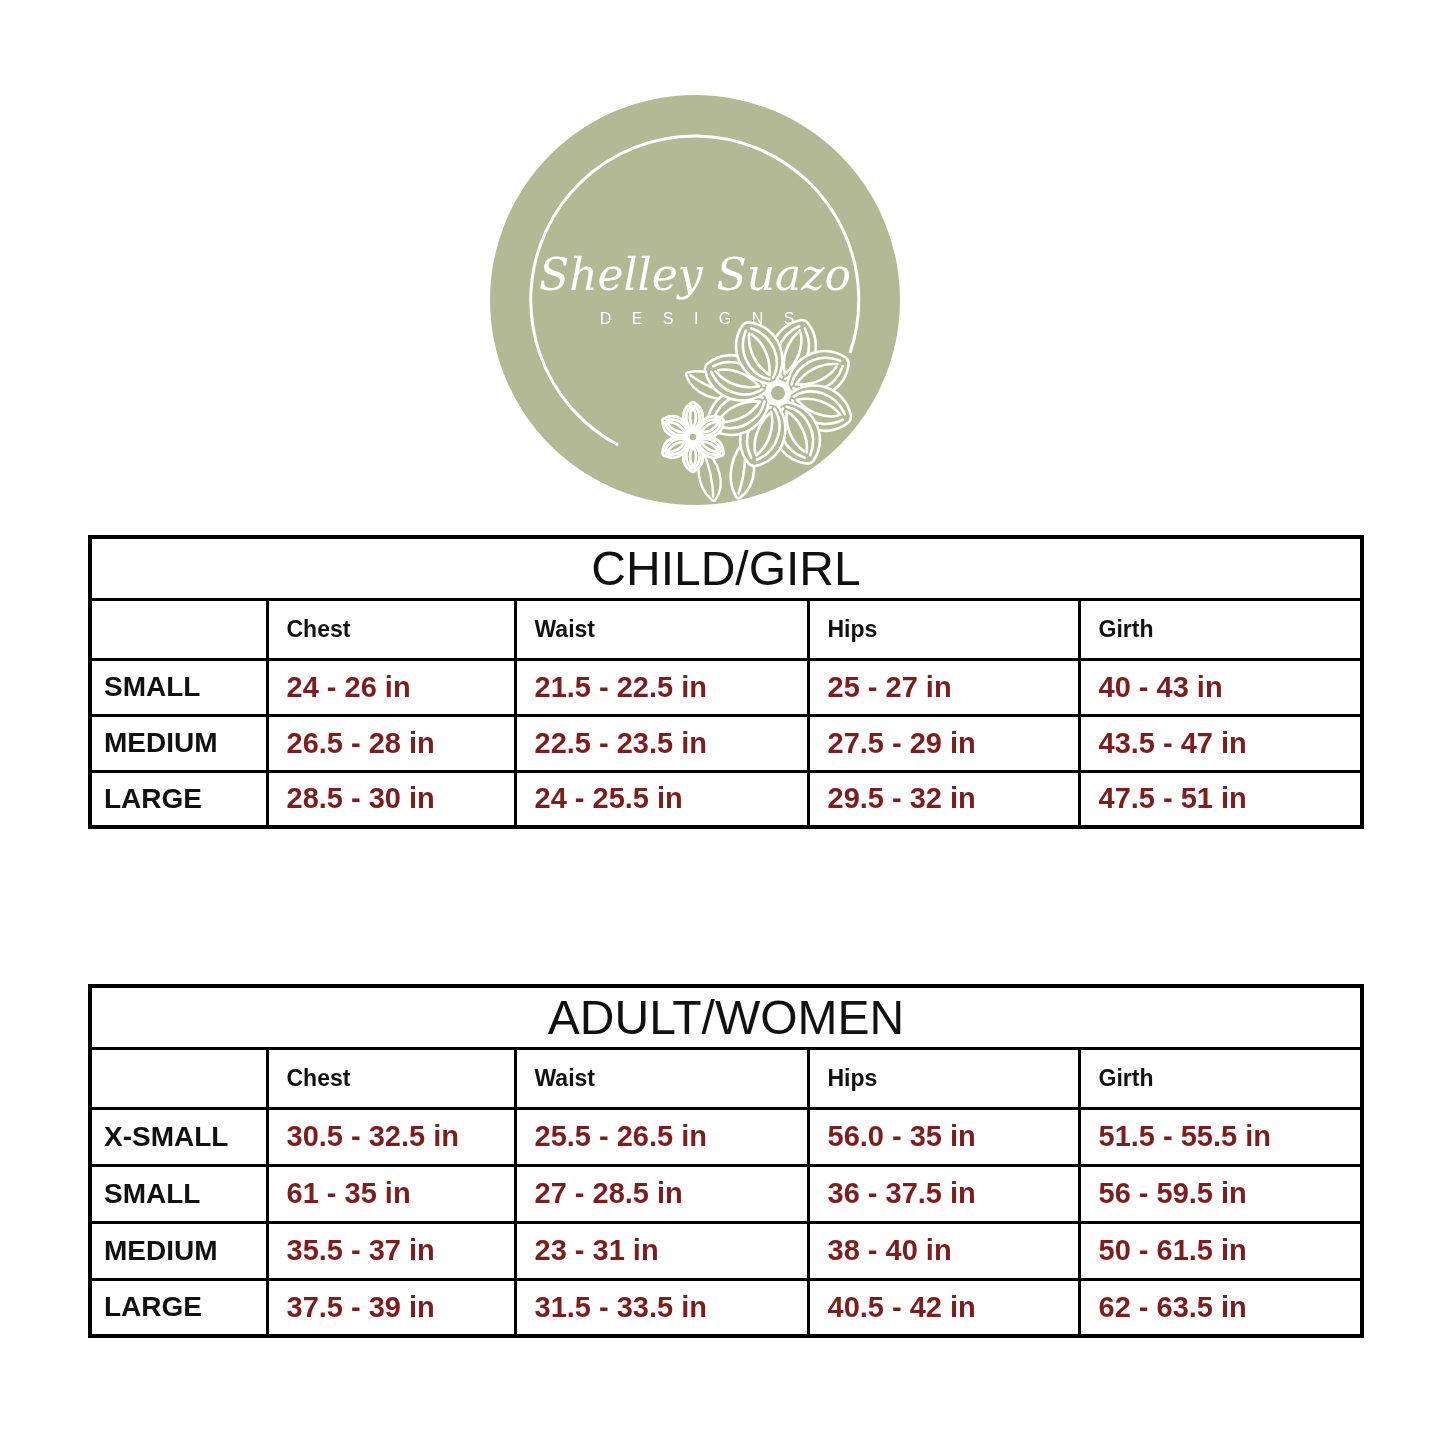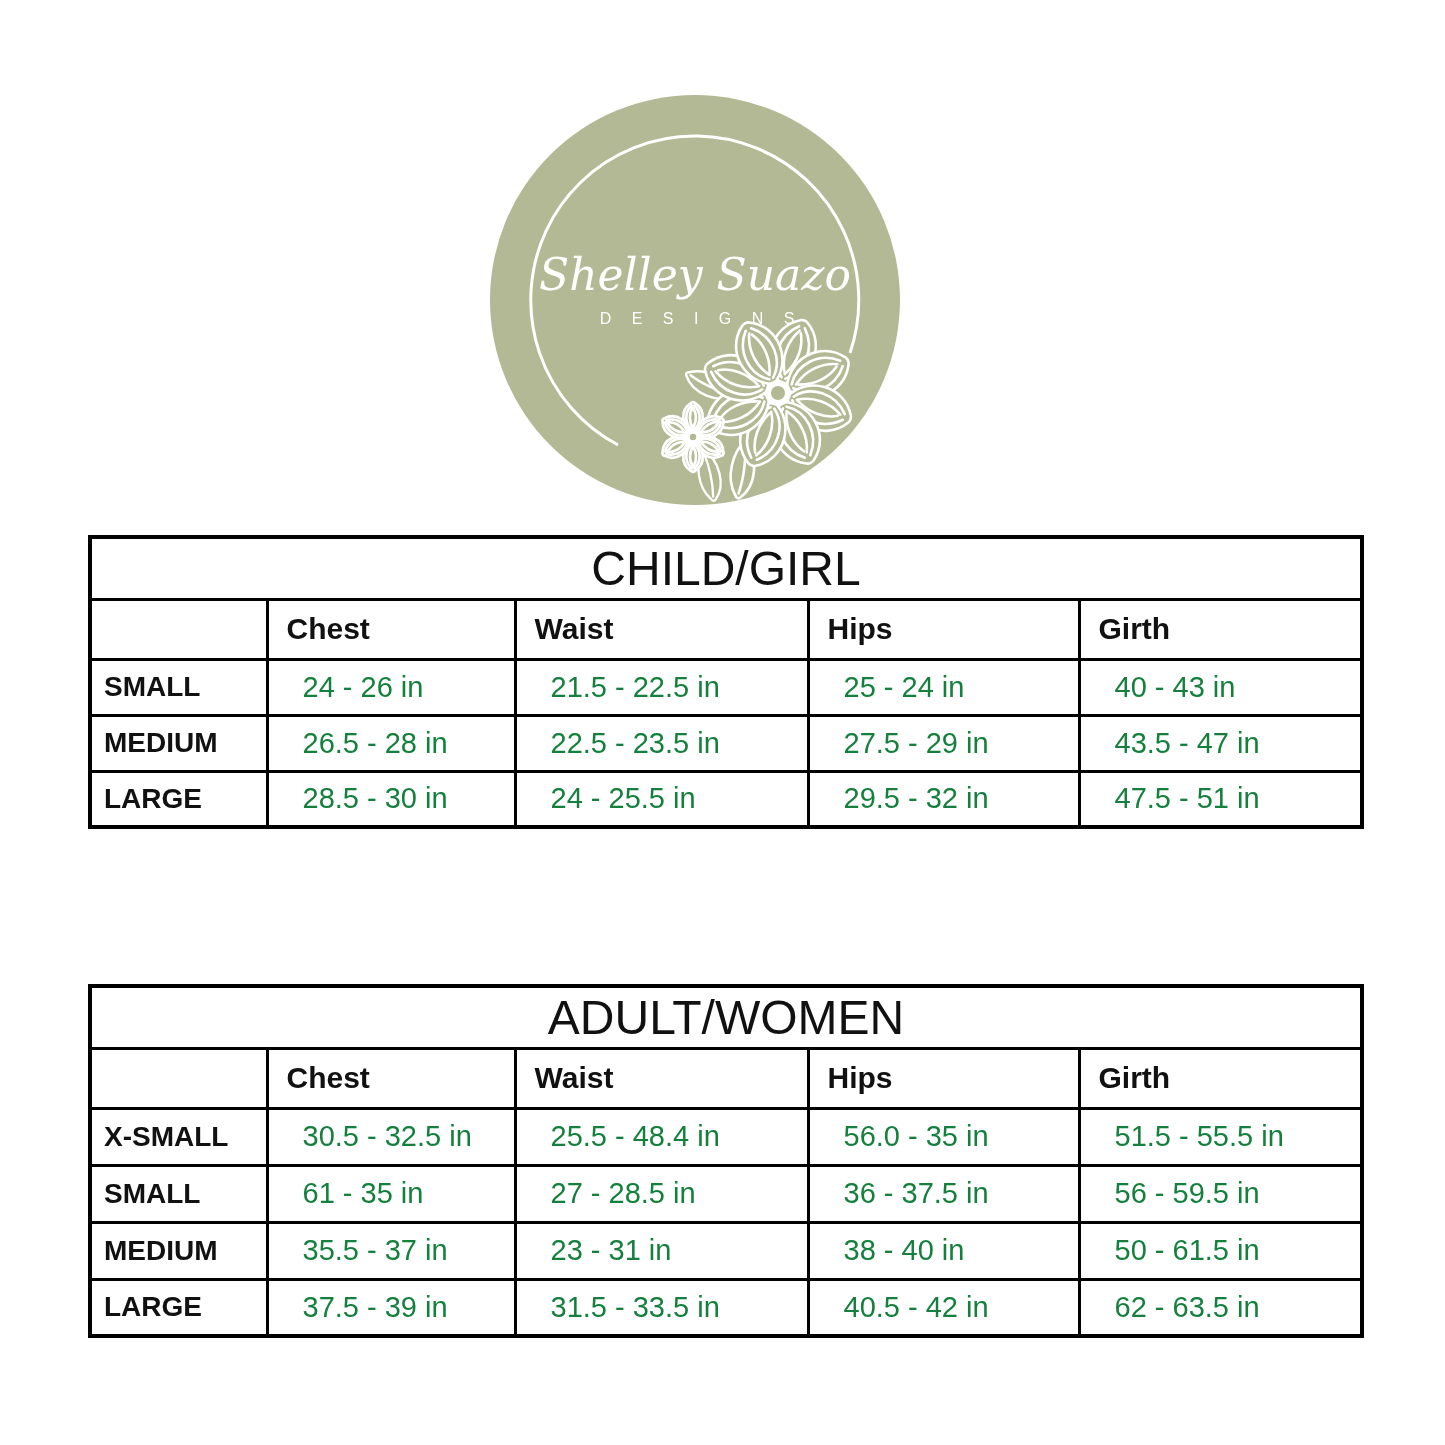--- a/index.html
+++ b/index.html
@@ -33,28 +33,28 @@
   #adult-table { top:984px; }
 
   table.size-table td { border:3px solid #000; vertical-align:middle; }
 
   td.title-cell {
     height:62px; text-align:center;
     font-size:48px; font-weight:400; color:#111;
     letter-spacing:0px;
   }
   td.col-header {
-    height:60px; font-size:30px; font-weight:700;
+    height:60px; font-size:23px; font-weight:700;
     padding-left:18px; color:#111;
   }
   td.size-label {
     font-size:28px; font-weight:700; padding-left:12px; color:#111;margin-top:19px;
   }
   td.value-cell {
-    font-size:29px; font-weight:400; padding-left:34px; color:#15803d;
+    font-size:29px; font-weight:700; padding-left:18px; color:#7f1d1d;
   }
   #child-table td.size-label, #child-table td.value-cell { height:56px; }
   #adult-table td.size-label, #adult-table td.value-cell { height:57px; }
 
   col.c-label { width:177px; }
   col.c-chest { width:248px; }
   col.c-waist { width:293px; }
   col.c-hips  { width:271px; }
   col.c-girth { width:283px; }
 </style>
@@ -135,21 +135,21 @@
         <td class="col-header"></td>
         <td class="col-header">Chest</td>
         <td class="col-header">Waist</td>
         <td class="col-header">Hips</td>
         <td class="col-header">Girth</td>
       </tr>
       <tr>
         <td class="size-label">SMALL</td>
         <td class="value-cell">24 - 26 in</td>
         <td class="value-cell">21.5 - 22.5 in</td>
-        <td class="value-cell">25 - 24 in</td>
+        <td class="value-cell">25 - 27 in</td>
         <td class="value-cell">40 - 43 in</td>
       </tr>
       <tr>
         <td class="size-label">MEDIUM</td>
         <td class="value-cell">26.5 - 28 in</td>
         <td class="value-cell">22.5 - 23.5 in</td>
         <td class="value-cell">27.5 - 29 in</td>
         <td class="value-cell">43.5 - 47 in</td>
       </tr>
       <tr>
@@ -177,21 +177,21 @@
       <tr>
         <td class="col-header"></td>
         <td class="col-header">Chest</td>
         <td class="col-header">Waist</td>
         <td class="col-header">Hips</td>
         <td class="col-header">Girth</td>
       </tr>
       <tr>
         <td class="size-label">X-SMALL</td>
         <td class="value-cell">30.5 - 32.5 in</td>
-        <td class="value-cell">25.5 - 48.4 in</td>
+        <td class="value-cell">25.5 - 26.5 in</td>
         <td class="value-cell">56.0 - 35 in</td>
         <td class="value-cell">51.5 - 55.5 in</td>
       </tr>
       <tr>
         <td class="size-label">SMALL</td>
         <td class="value-cell">61 - 35 in</td>
         <td class="value-cell">27 - 28.5 in</td>
         <td class="value-cell">36 - 37.5 in</td>
         <td class="value-cell">56 - 59.5 in</td>
       </tr>

